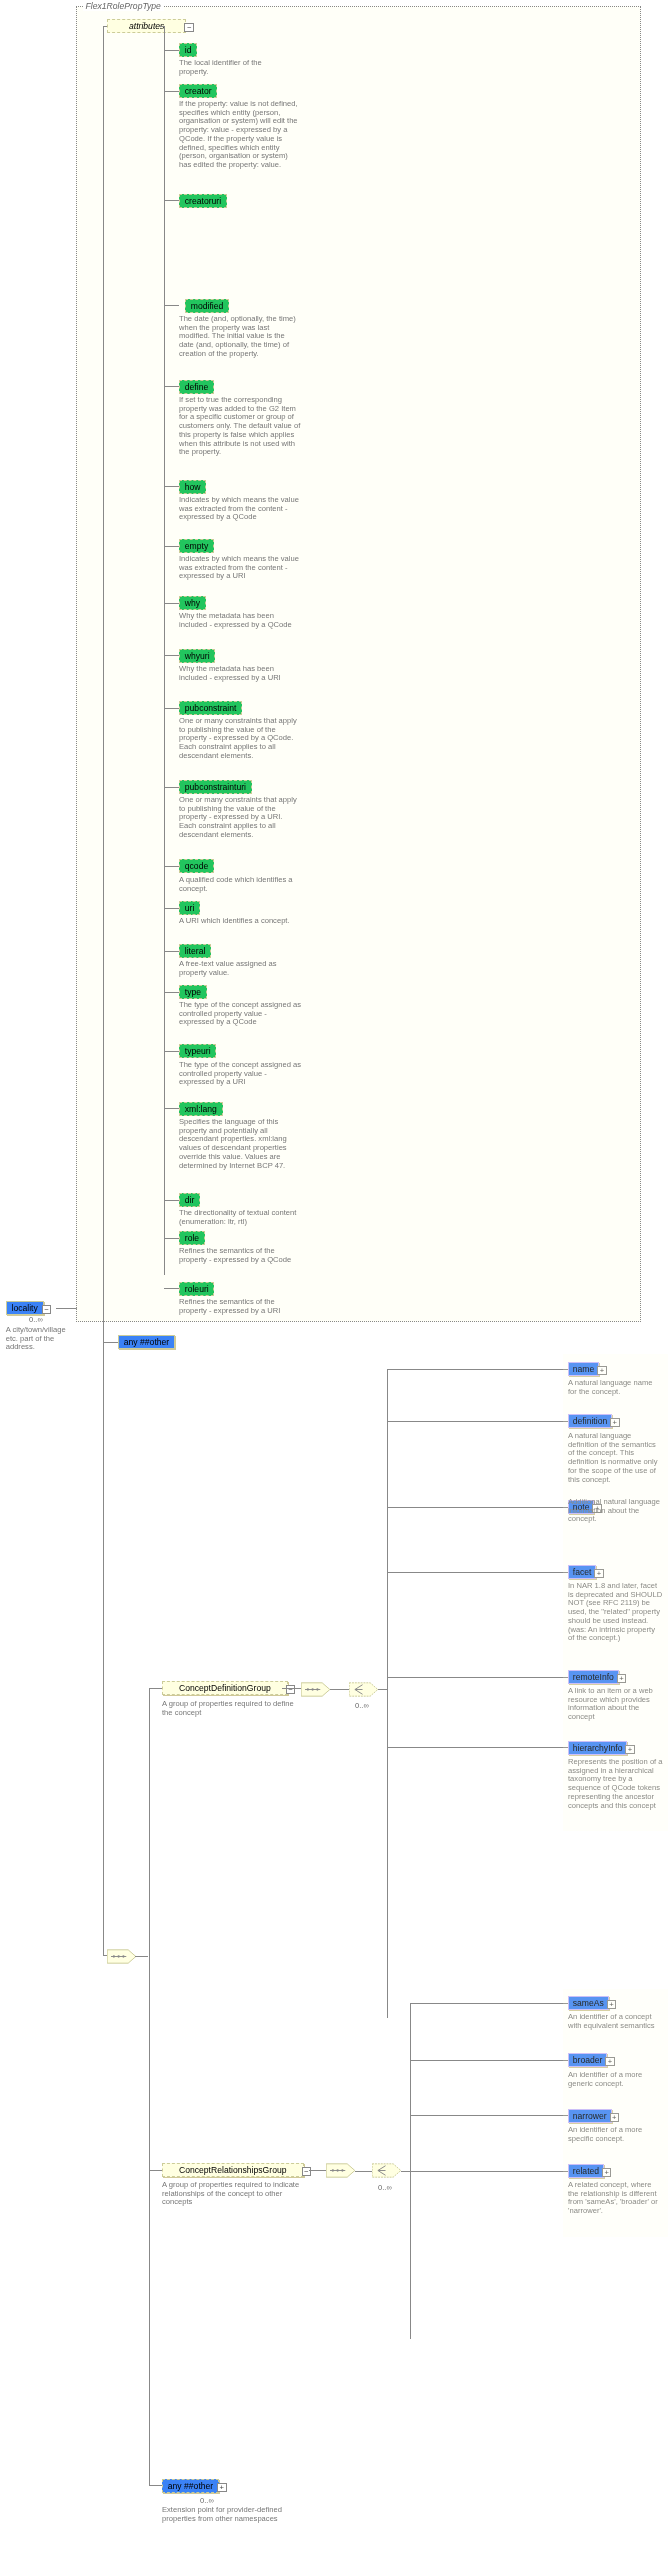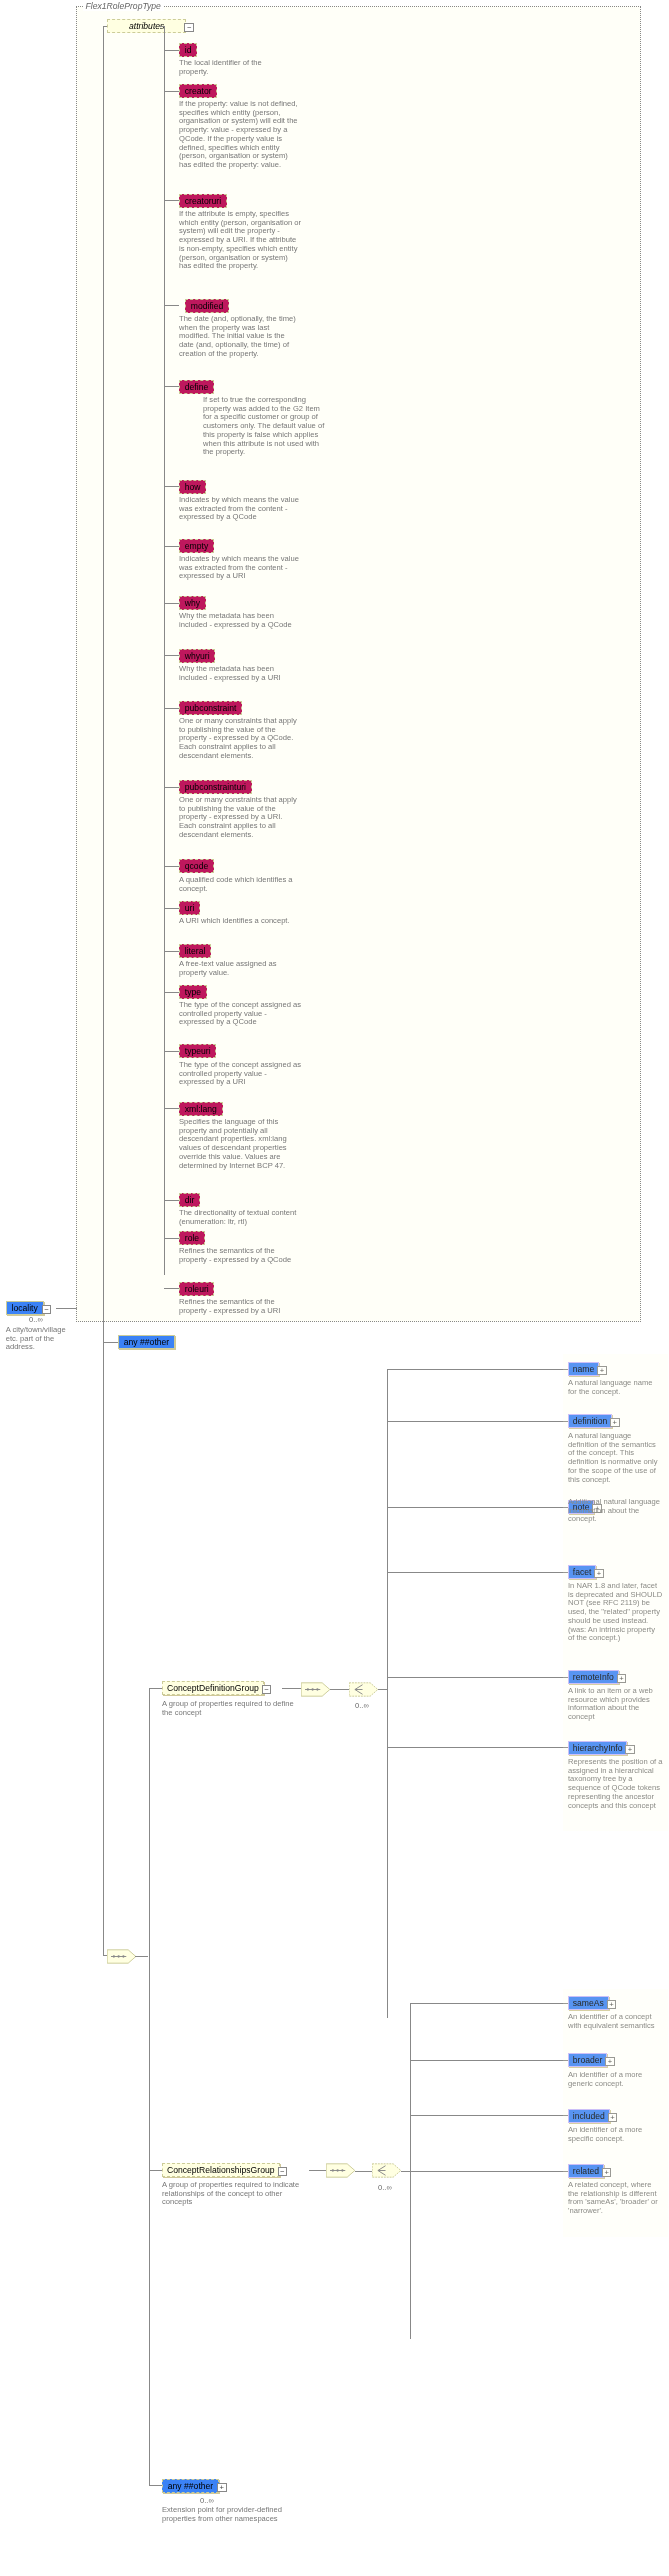--- a/index.html
+++ b/index.html
@@ -47,21 +47,21 @@
   .seq-box svg { width: 29px; height: 21px; }
   .choice-box {
     position: absolute;
     width: 29px;
     height: 21px;
   }
   .choice-box svg { width: 29px; height: 21px; }
   .node-attr {
     position: absolute;
     border: 1px dashed #cc9;
-    background: #be185d;
+    background: #22c55e;
     padding: 1px 4.8px 1px 4.8px;
     font-size: 8.6px;
     white-space: nowrap;
     color: #000;
   }
   .node-attr.optional { border-style: dashed; }
   .node-elem {
     position: absolute;
     border: 1px solid #c4b5fd;
     background: #3b82f6;
@@ -107,21 +107,21 @@
     background: #ffffe1;
     padding: 1px 21px;
     font-size: 8.6px;
     font-style: italic;
     color: #000;
   }
   .group-box {
     position: absolute;
     border: 1px dashed #cc9;
     background: #ffffe1;
-    padding: 1px 4px;
+    padding: 1px 16px;
     font-size: 8.6px;
     color: #000;
     box-shadow: 1px 1px 0 #d0c898;
   }
   .occ {
     position: absolute;
     font-size: 7.6px;
     color: #666;
   }
 </style>
@@ -163,33 +163,32 @@
   <div class="line" style="left:164px; top:91px; width:15.3px; height:1px;"></div>
   <div class="node-attr optional" style="left:179px; top:84px;">
     <span>creator</span>
   </div>
   <div class="desc" style="left:179px; top:100px; width:122px;">If the property: value is not defined, specifies which entity (person, organisation or system) will edit the property: value - expressed by a QCode. If the property value is defined, specifies which entity (person, organisation or system) has edited the property: value.</div>
 
   <div class="line" style="left:164px; top:200px; width:15.3px; height:1px;"></div>
   <div class="node-attr optional" style="left:179px; top:194px;">
     <span>creatoruri</span>
   </div>
-  <div class="desc" style="left:179px; top:210px; width:122px;">If the attribute is empty, specifies which entity (person, organisation or system) will edit the property - expressed by a URI. If the attribute is non-empty, specifies which entity (person, organisation or system) has edited the property.</div>
 
   <div class="line" style="left:164px; top:305px; width:15.3px; height:1px;"></div>
   <div class="node-attr optional" style="left:179px; top:299px;margin-left:6px;">
     <span>modified</span>
   </div>
   <div class="desc" style="left:179px; top:315px; width:122px;">The date (and, optionally, the time) when the property was last modified. The initial value is the date (and, optionally, the time) of creation of the property.</div>
 
   <div class="line" style="left:164px; top:386px; width:15.3px; height:1px;"></div>
   <div class="node-attr optional" style="left:179px; top:380px;">
     <span>define</span>
   </div>
-  <div class="desc" style="left:179px; top:396px; width:122px;margin-left:24px;">If set to true the corresponding property was added to the G2 Item for a specific customer or group of customers only. The default value of this property is false which applies when this attribute is not used with the property.</div>
+  <div class="desc" style="left:179px; top:396px; width:122px;">If set to true the corresponding property was added to the G2 Item for a specific customer or group of customers only. The default value of this property is false which applies when this attribute is not used with the property.</div>
 
   <div class="line" style="left:164px; top:486px; width:15.3px; height:1px;"></div>
   <div class="node-attr optional" style="left:179px; top:480px;">
     <span>how</span>
   </div>
   <div class="desc" style="left:179px; top:496px; width:122px;">Indicates by which means the value was extracted from the content - expressed by a QCode</div>
 
   <div class="line" style="left:164px; top:546px; width:15.3px; height:1px;"></div>
   <div class="node-attr optional" style="left:179px; top:539px;">
     <span>empty</span>
@@ -409,21 +408,21 @@
 
   <div class="line" style="left:410px; top:2060px; width:158px; height:1px;"></div>
   <div class="node-elem" style="left:568px; top:2053px;">
     <span>broader</span>
     <span class="has-children-marker">+</span>
   </div>
   <div class="desc" style="left:568px; top:2071px; width:95px;">An identifier of a more generic concept.</div>
 
   <div class="line" style="left:410px; top:2115px; width:158px; height:1px;"></div>
   <div class="node-elem" style="left:568px; top:2109px;">
-    <span>included</span>
+    <span>narrower</span>
     <span class="has-children-marker">+</span>
   </div>
   <div class="desc" style="left:568px; top:2126px; width:95px;">An identifier of a more specific concept.</div>
 
   <div class="line" style="left:410px; top:2171px; width:158px; height:1px;"></div>
   <div class="node-elem" style="left:568px; top:2164px;">
     <span>related</span>
     <span class="has-children-marker">+</span>
   </div>
   <div class="desc" style="left:568px; top:2181px; width:95px;">A related concept, where the relationship is different from 'sameAs', 'broader' or 'narrower'.</div>

